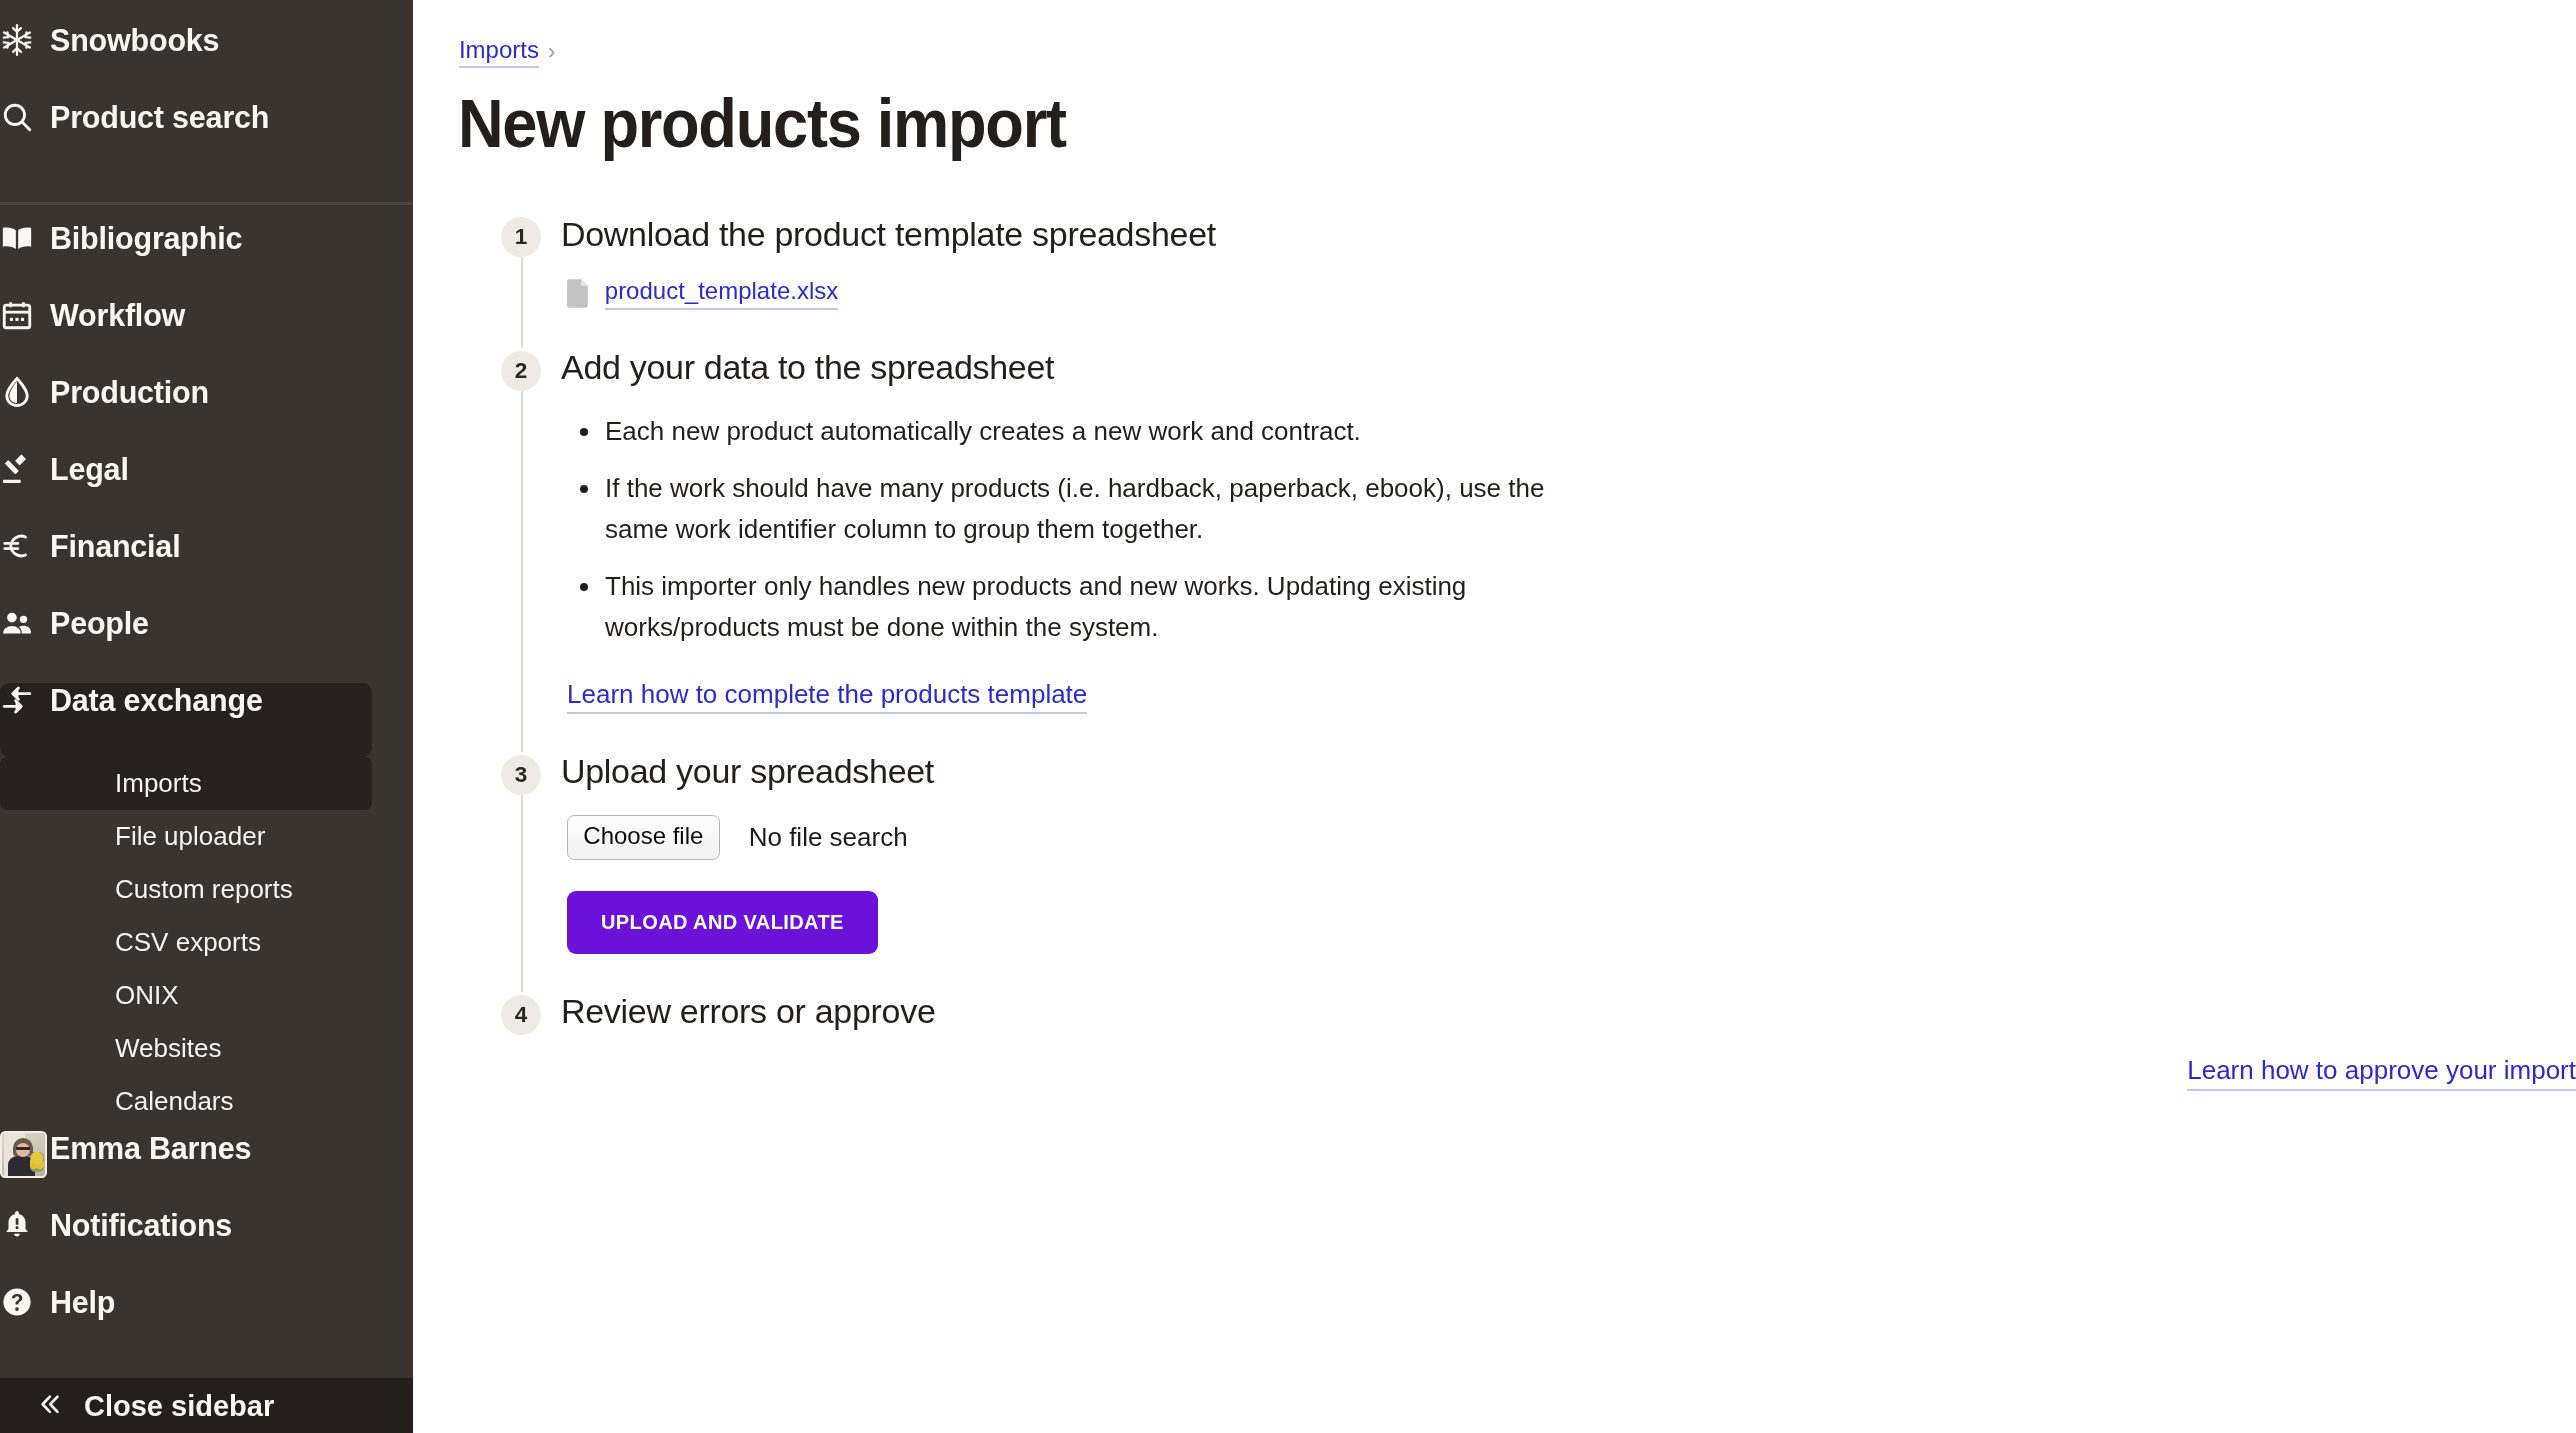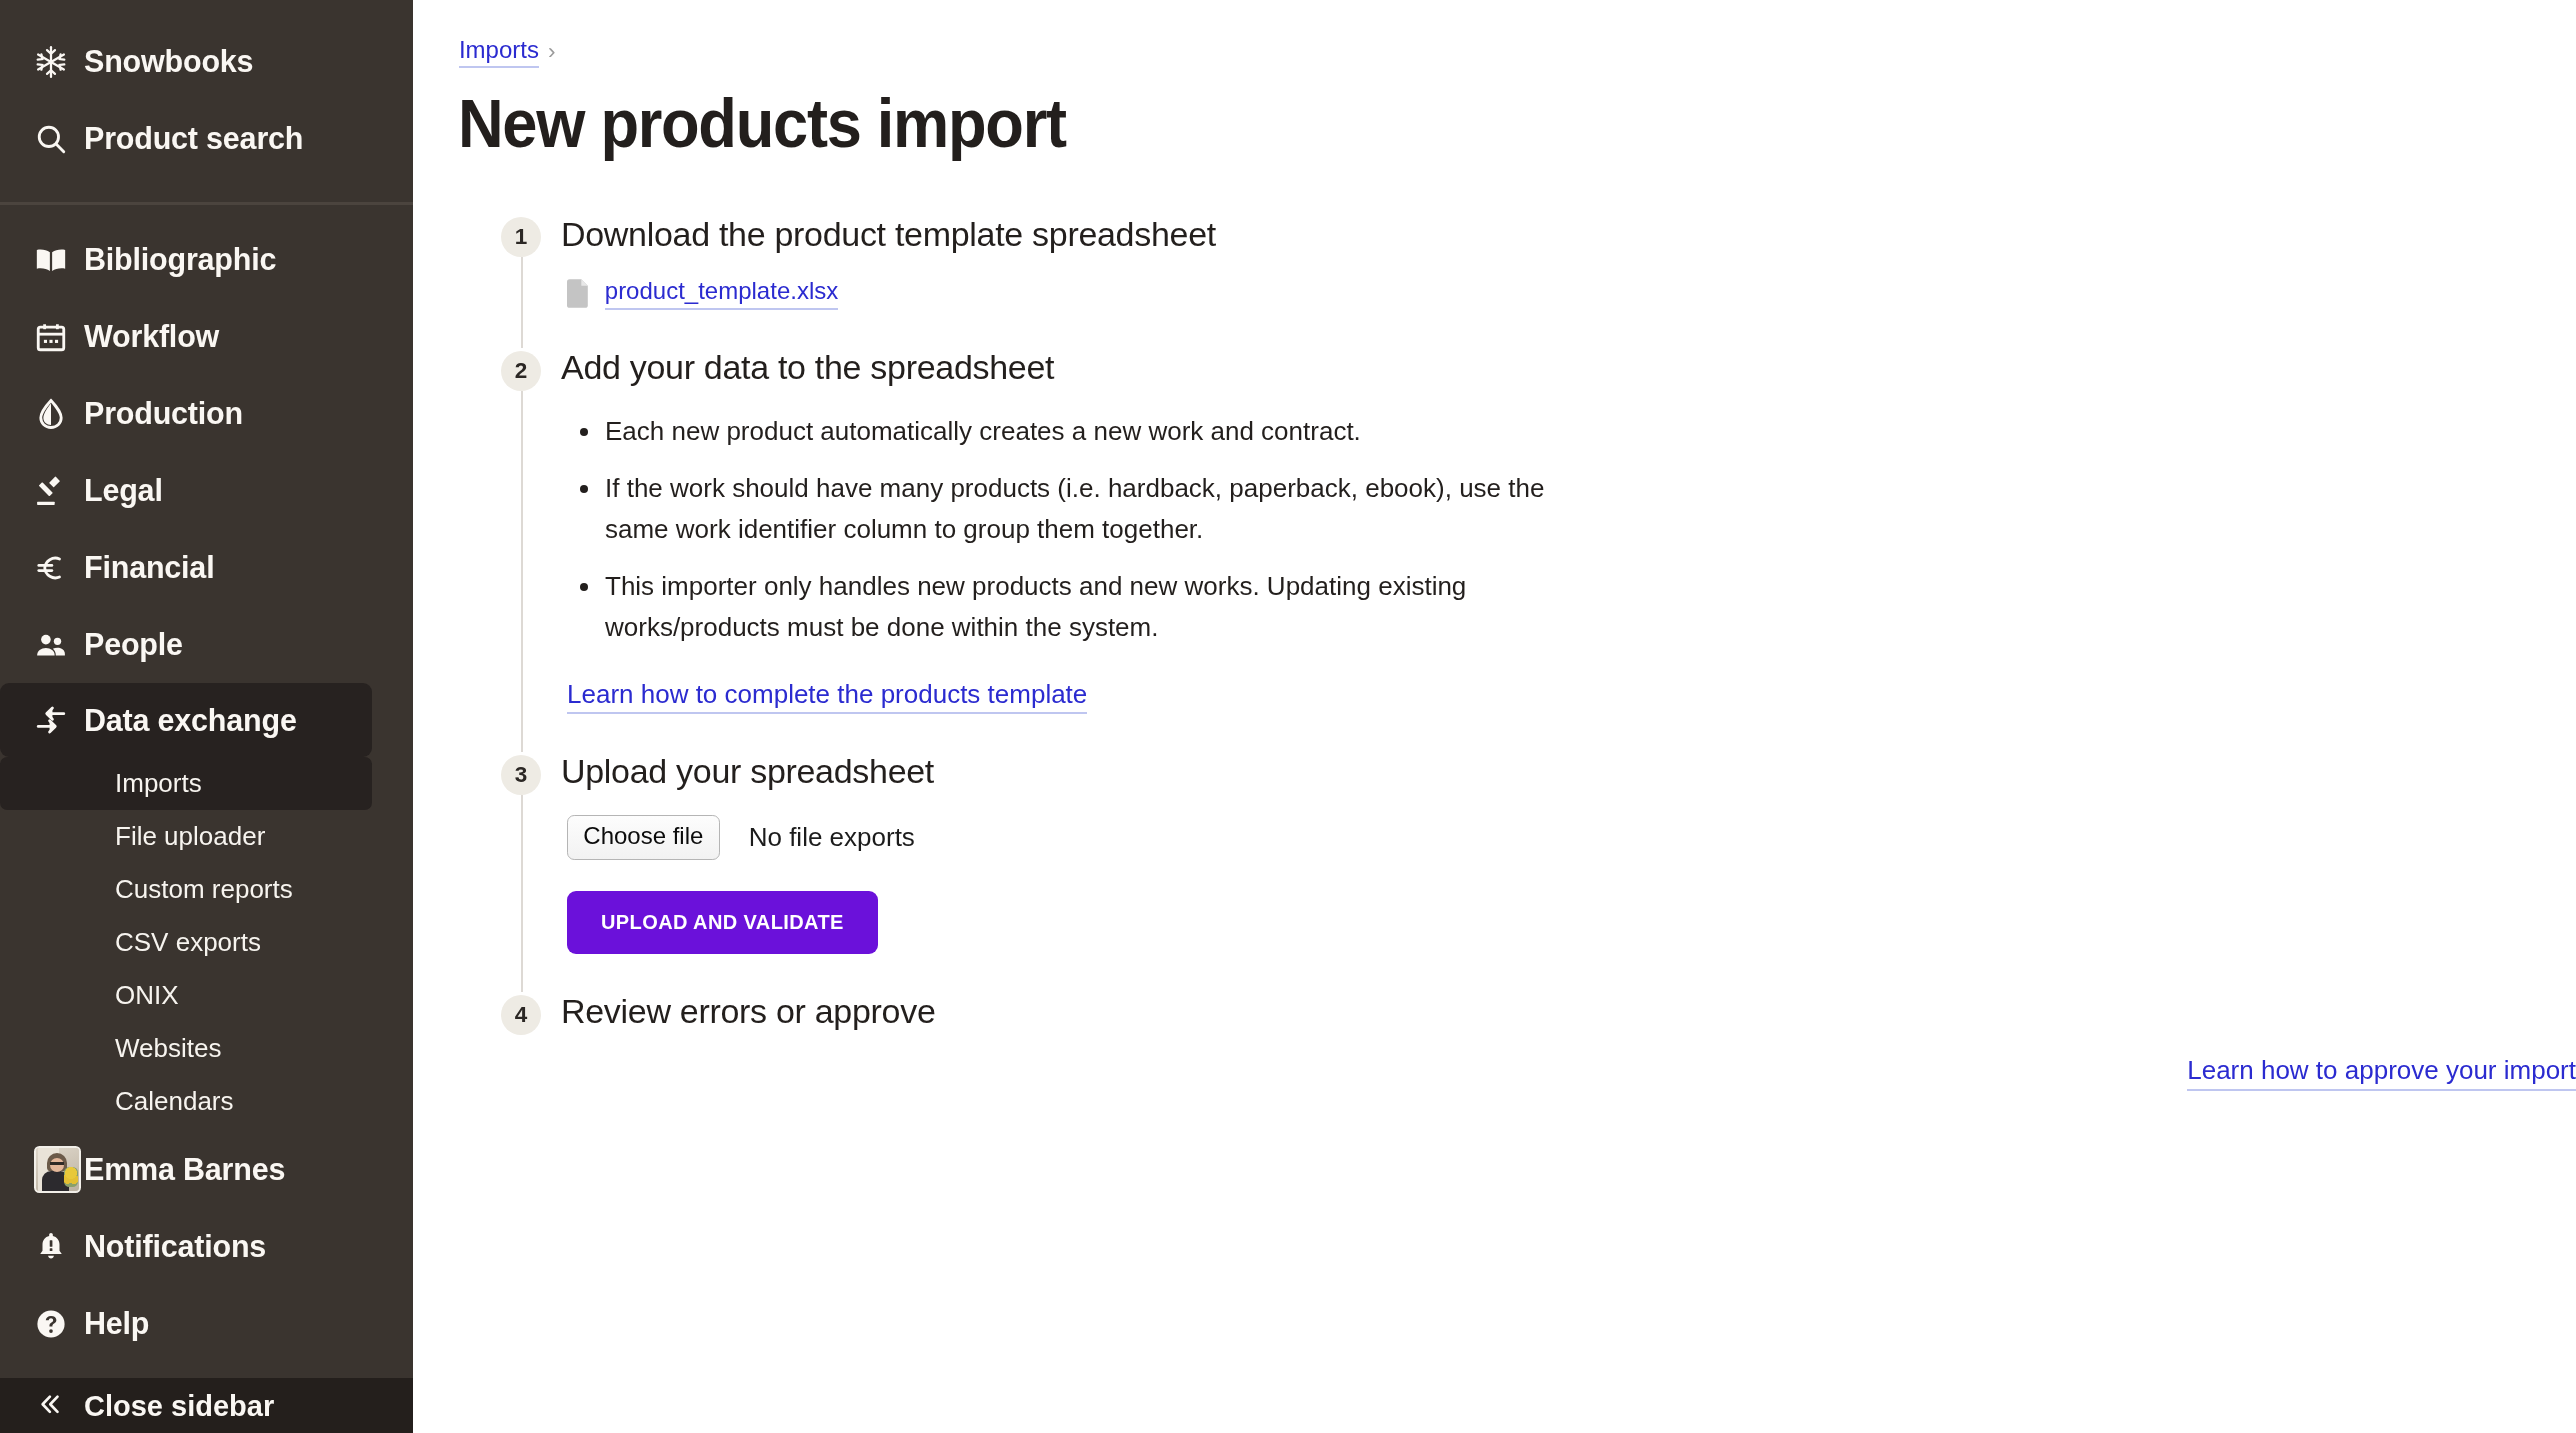--- a/index.html
+++ b/index.html
@@ -20,23 +20,22 @@
     display: flex;
     flex-direction: column;
     color: #f7f4f0;
     position: relative;
   }
   .sb-top { padding: 23.4px 0 25px 0; }
   .sb-divider { height: 2.7px; background: #4b443e; width: 100%; }
 
   .sb-row {
     display: flex;
-    align-items: center;
+    align-items: flex-start;
     height: 77px;
-    padding-left: 34px;
     cursor: pointer;
   }
   .sb-row .ico {
     width: 50px; flex: 0 0 50px;
     display: flex; align-items: center; justify-content: flex-start;
   }
   .sb-row .ico svg { display: block; }
   .sb-row .lbl {
     font-size: 30.5px;
     font-weight: 700;
@@ -503,21 +502,21 @@
       </section>
 
       <section class="step">
         <div class="step-head">
           <span class="badge">3</span>
           <h2 class="step-title">Upload your spreadsheet</h2>
         </div>
         <div class="step-body">
           <div class="file-input-row">
             <button class="choose-btn">Choose file</button>
-            <span class="no-file">No file exports</span>
+            <span class="no-file">No file search</span>
           </div>
           <button class="upload-btn">UPLOAD AND VALIDATE</button>
         </div>
       </section>
 
       <section class="step last">
         <div class="step-head">
           <span class="badge">4</span>
           <h2 class="step-title">Review errors or approve</h2>
         </div>

